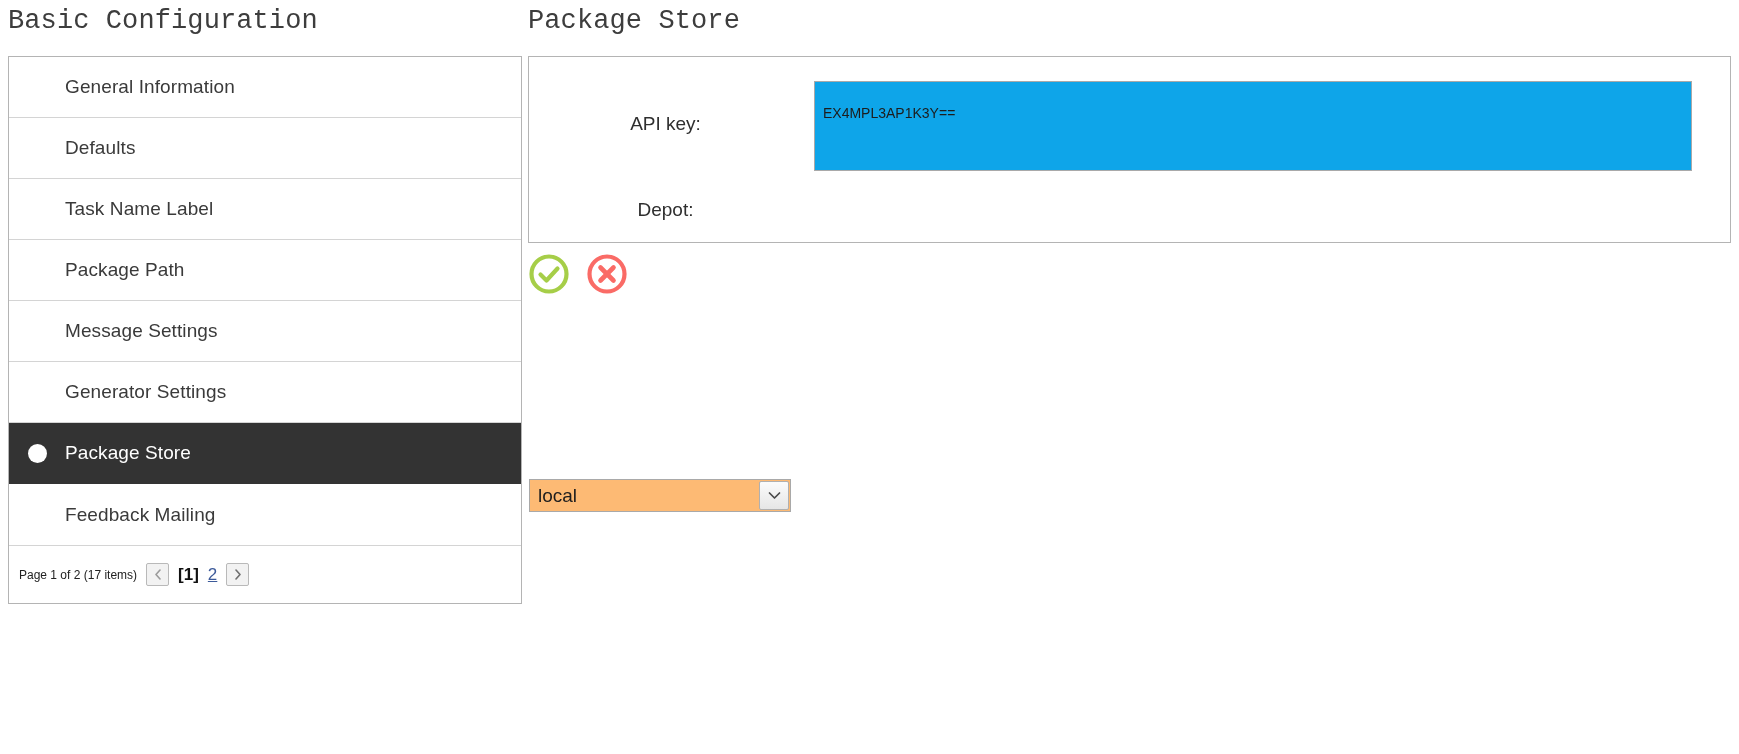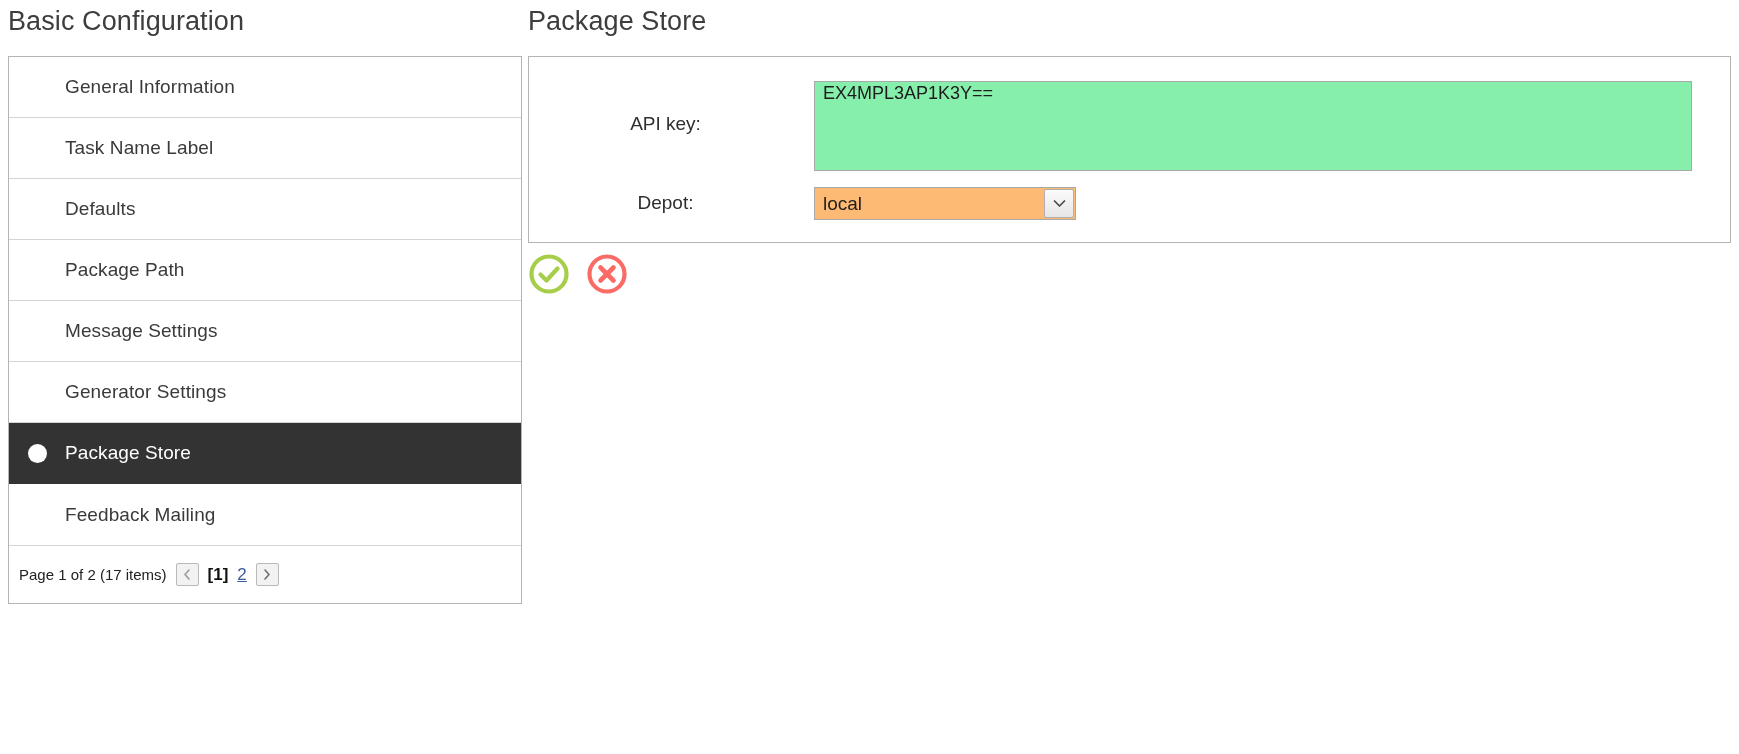--- a/index.html
+++ b/index.html
@@ -24,20 +24,21 @@
   }
 
   
   .col-title {
     position: absolute;
     font-size: 27px;
     font-weight: 400;
     color: #3d3d3d;
     letter-spacing: 0.1px;
     white-space: nowrap;
+    font-family: Liberation Mono, monospace;
   }
   #left-title  { left: 8px;   top: 6px; }
   #right-title { left: 528px; top: 6px; }
 
   
   .sidebar {
     position: absolute;
     left: 8px;
     top: 56px;
     width: 514px;
@@ -96,21 +97,21 @@
     height: 58px;
     box-sizing: border-box;
     border-top: 1px solid #d4d4d4;
     display: flex;
     align-items: center;
     padding-left: 10px;
     gap: 9px;
     background: #ffffff;
   }
   .pager-text {
-    font-size: 15px;
+    font-size: 12px;
     color: #222222;
     white-space: nowrap;
   }
   .pager-arrow {
     width: 23px;
     height: 23px;
     box-sizing: border-box;
     border: 1px solid #b9b9b9;
     background: #f2f2f2;
     border-radius: 2px;
@@ -167,32 +168,32 @@
     flex: 0 0 285px;
     padding-top: 32px;
     padding-right: 12px;
     box-sizing: border-box;
   }
   .api-key-input {
     width: 878px;
     height: 90px;
     box-sizing: border-box;
     border: 1px solid #a9a9a9;
-    background: #86efac;
+    background: #0ea5e9;
     font-family: "Liberation Sans", sans-serif;
-    font-size: 18px;
+    font-size: 14px;
     color: #1d1d1d;
-    padding: 0 8px;
+    padding: 23px 8px;
     resize: none;
     outline: none;
     line-height: 1.25;
   }
 
   
-  #row-depot { left: 0; top: 130px; width: 1201px; }
+  #row-depot { left: 0; top: 137px; width: 1201px; flex-direction: column; }
   #row-depot .form-label {
     width: 285px;
     flex: 0 0 285px;
     padding-top: 5px;
     padding-right: 12px;
     box-sizing: border-box;
   }
   .select-wrap {
     position: relative;
     width: 262px;
@@ -261,27 +262,27 @@
         <li class="sidebar-item">
           <span class="bullet-slot">
             <span class="bullet"></span>
           </span>
           <span class="item-label">General Information</span>
         </li>
         <li class="sidebar-item">
           <span class="bullet-slot">
             <span class="bullet"></span>
           </span>
+          <span class="item-label">Defaults</span>
+        </li>
+        <li class="sidebar-item">
+          <span class="bullet-slot">
+            <span class="bullet"></span>
+          </span>
           <span class="item-label">Task Name Label</span>
-        </li>
-        <li class="sidebar-item">
-          <span class="bullet-slot">
-            <span class="bullet"></span>
-          </span>
-          <span class="item-label">Defaults</span>
         </li>
         <li class="sidebar-item">
           <span class="bullet-slot">
             <span class="bullet"></span>
           </span>
           <span class="item-label">Package Path</span>
         </li>
         <li class="sidebar-item">
           <span class="bullet-slot">
             <span class="bullet"></span>

